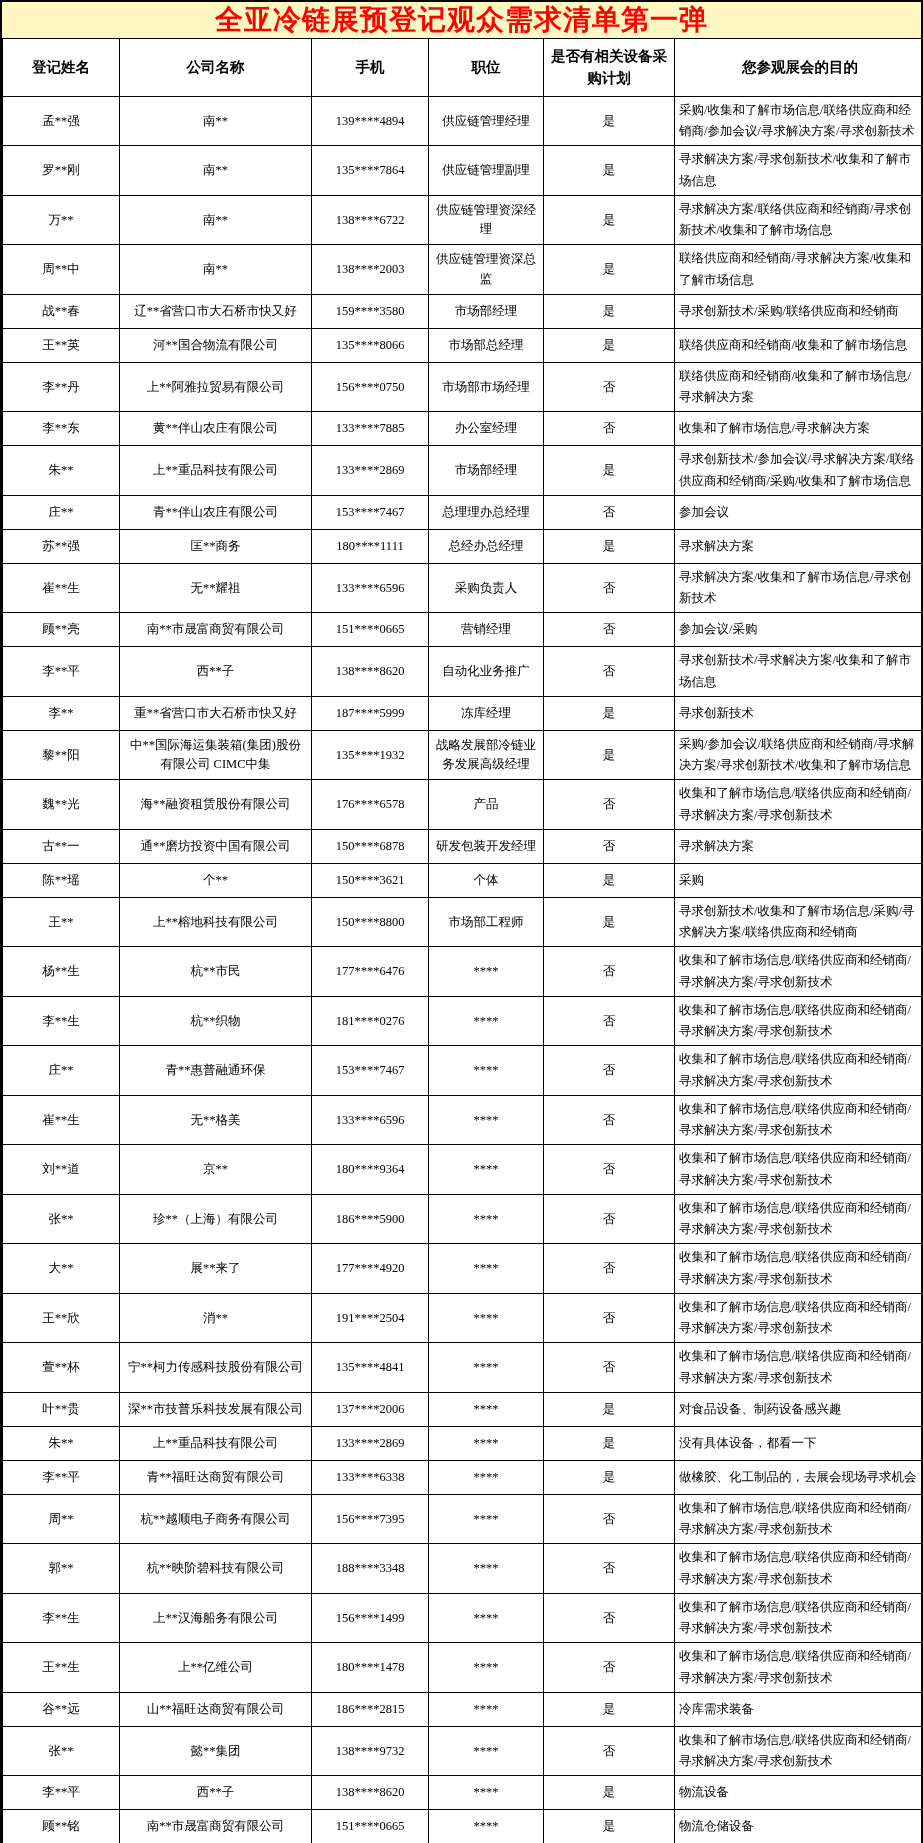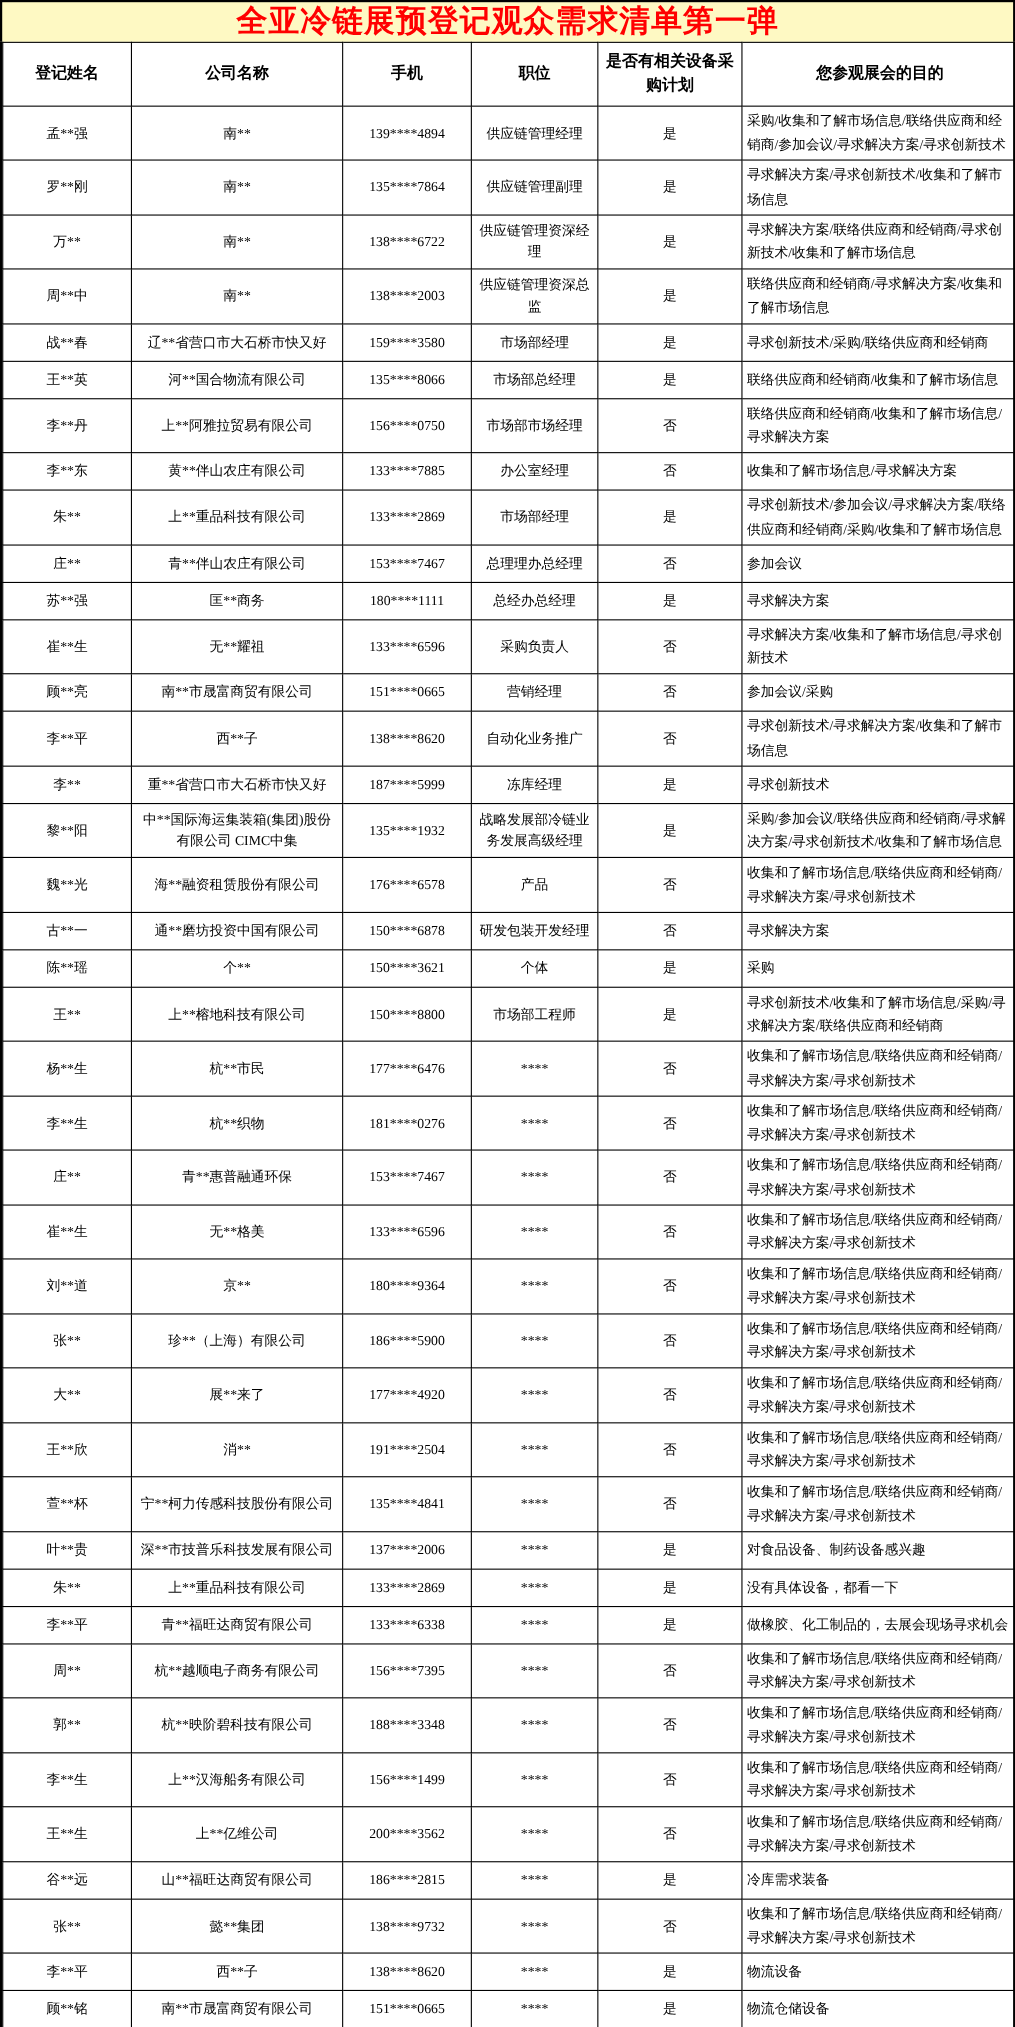--- a/index.html
+++ b/index.html
@@ -403,21 +403,21 @@
     <td class="cell-company">上**汉海船务有限公司</td>
     <td class="cell-phone">156****1499</td>
     <td class="cell-position">****</td>
     <td class="cell-plan">否</td>
     <td class="cell-purpose">收集和了解市场信息/联络供应商和经销商/寻求解决方案/寻求创新技术</td>
   </tr>
 
   <tr>
     <td class="cell-name">王**生</td>
     <td class="cell-company">上**亿维公司</td>
-    <td class="cell-phone">200****3562</td>
+    <td class="cell-phone">180****1478</td>
     <td class="cell-position">****</td>
     <td class="cell-plan">否</td>
     <td class="cell-purpose">收集和了解市场信息/联络供应商和经销商/寻求解决方案/寻求创新技术</td>
   </tr>
 
   <tr>
     <td class="cell-name bold">谷**远</td>
     <td class="cell-company bold">山**福旺达商贸有限公司</td>
     <td class="cell-phone">186****2815</td>
     <td class="cell-position">****</td>

